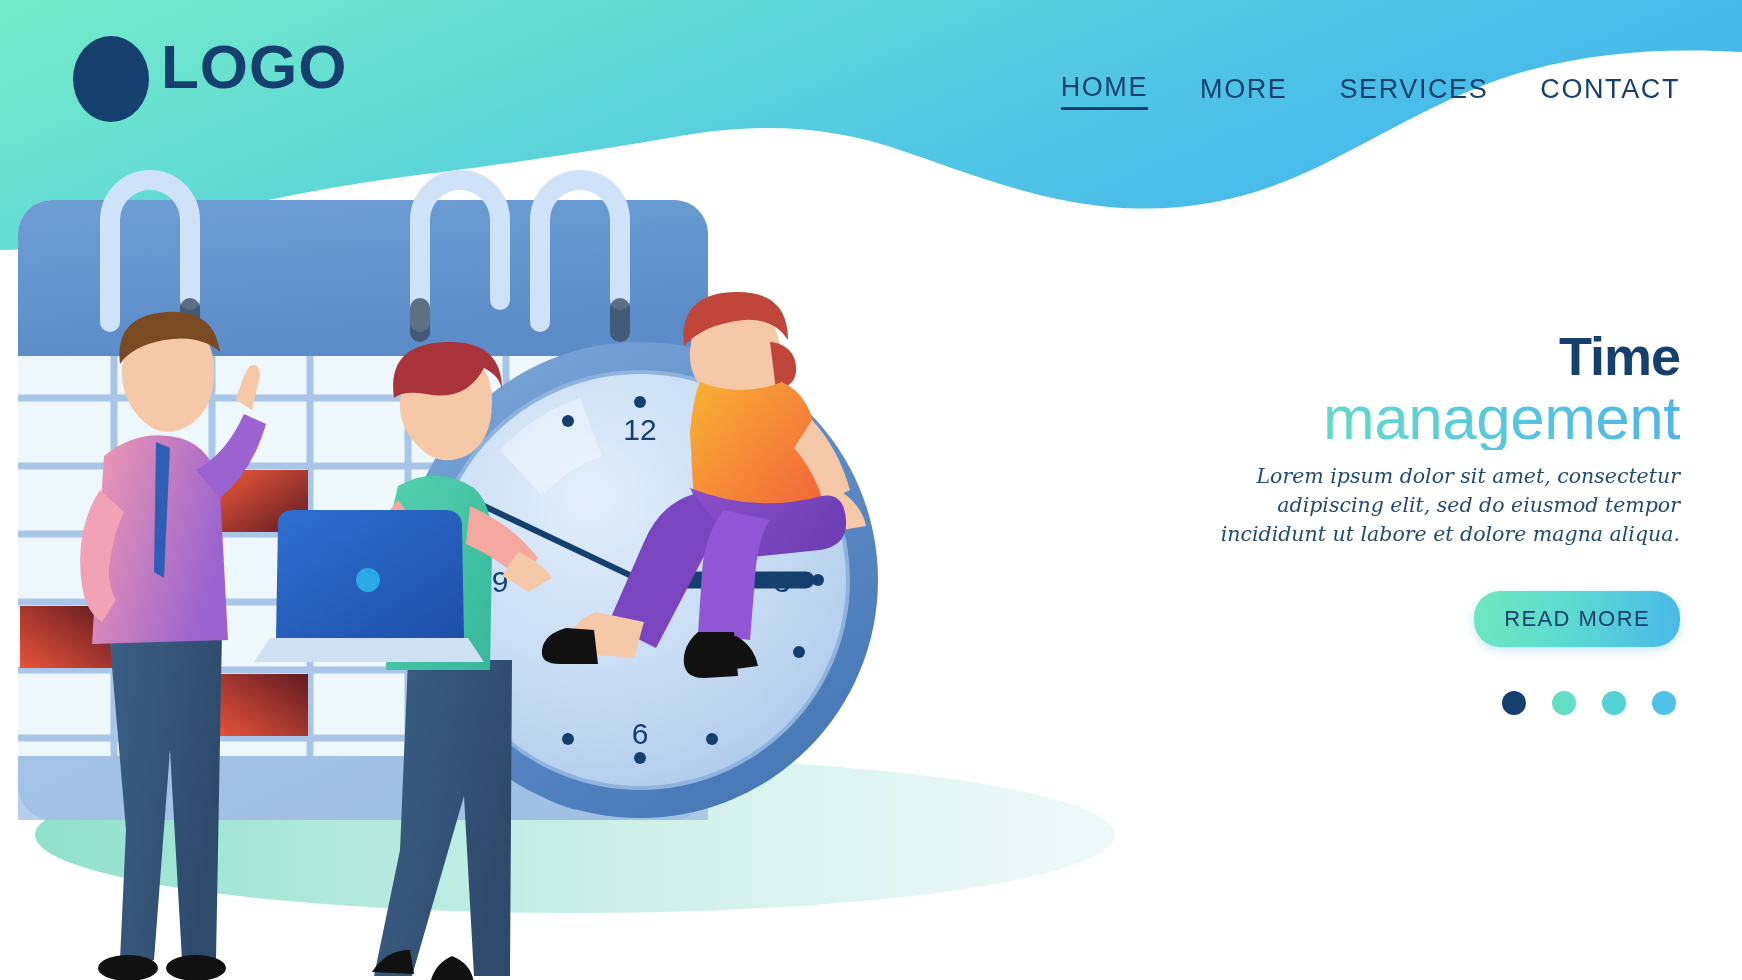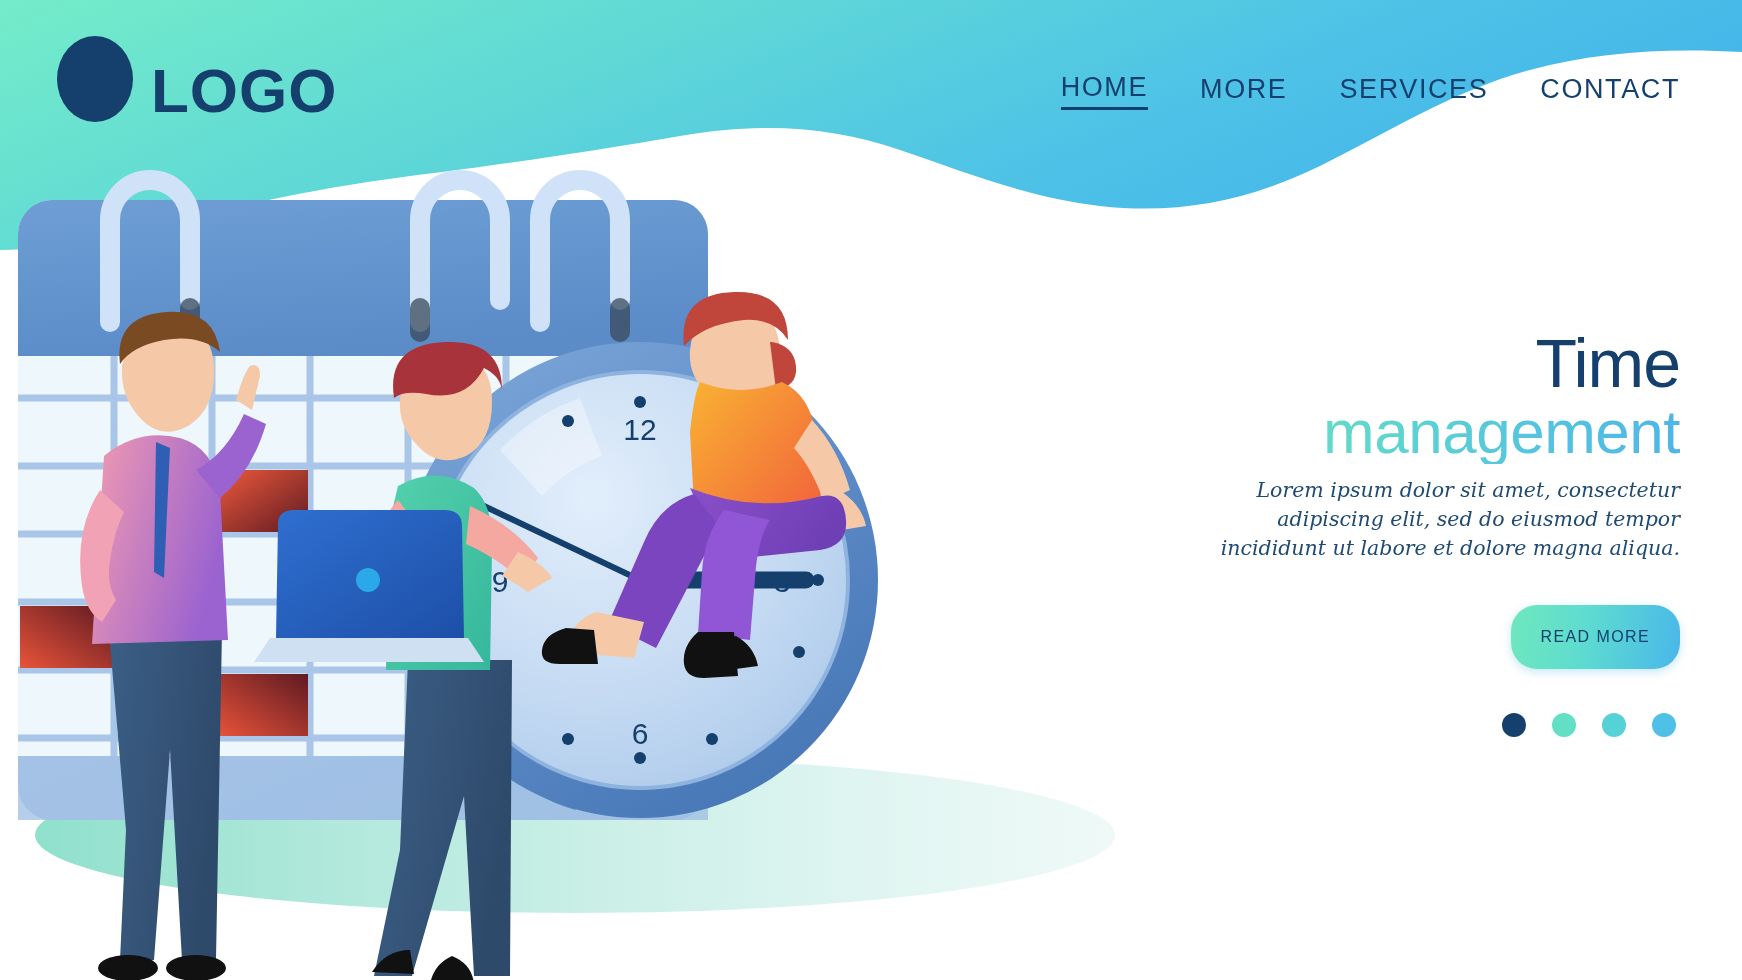--- a/index.html
+++ b/index.html
@@ -8,47 +8,47 @@
     background:#ffffff;
     font-family:"Liberation Sans", sans-serif;
     overflow:hidden;
     position:relative;
   }
   .stage{position:absolute;inset:0;width:1742px;height:980px;overflow:hidden;background:#fff;}
 
   
   .header-wave{position:absolute;left:0;top:0;width:1742px;height:260px;z-index:1;}
 
-  .brand{position:absolute;left:57px;top:36px;display:flex;align-items:flex-end;gap:18px;z-index:6;}
+  .brand{position:absolute;left:73px;top:36px;display:flex;align-items:flex-start;gap:12px;z-index:6;}
   .brand-dot{width:76px;height:86px;border-radius:50%;background:#15406e;}
   .brand-text{font-size:62px;font-weight:bold;color:#15406e;letter-spacing:1px;line-height:1;}
 
   .nav{position:absolute;right:62px;top:72px;display:flex;align-items:center;gap:52px;z-index:6;}
   .nav-item{font-size:27px;letter-spacing:1.6px;color:#15406e;font-weight:500;padding-bottom:4px;cursor:pointer;}
   .nav-item.active{border-bottom:3px solid #15406e;}
 
   
   .illustration{position:absolute;left:0;top:150px;width:1180px;height:830px;z-index:3;}
 
   
   .hero{position:absolute;right:62px;top:330px;width:470px;text-align:right;z-index:7;}
-  .hero-title{font-size:68px;font-weight:normal;color:#15406e;line-height:0.98;letter-spacing:-1px;}
+  .hero-title{font-size:54px;font-weight:bold;color:#15406e;line-height:0.98;letter-spacing:-1px;}
   .hero-sub{
     font-size:62px;font-weight:400;line-height:1.05;letter-spacing:-0.5px;margin-top:2px;
     background:linear-gradient(90deg,#6fe0b8 0%,#5fd6cf 35%,#55c3e0 70%,#4fb6e8 100%);
     -webkit-background-clip:text;background-clip:text;color:transparent;
   }
   .hero-body{
     margin-top:12px;font-size:20.5px;line-height:1.42;color:#1f4a72;
     font-family:"DejaVu Serif", serif;font-style:italic;
   }
   .read-more{
-    display:inline-block;margin-top:42px;padding:23px 30px;border-radius:26px;
+    display:inline-block;margin-top:42px;padding:15px 30px;border-radius:26px;
     background:linear-gradient(100deg,#6fe8bd 0%,#5ddbd0 45%,#49b7ea 100%);
-    color:#15406e;font-size:16px;letter-spacing:1.4px;font-weight:500;cursor:pointer;
+    color:#15406e;font-size:22px;letter-spacing:1.4px;font-weight:500;cursor:pointer;
     box-shadow:0 3px 10px rgba(70,180,220,.30);
   }
   .dots{margin-top:44px;display:flex;justify-content:flex-end;gap:26px;padding-right:4px;}
   .dot{width:24px;height:24px;border-radius:50%;cursor:pointer;}
   .dot.active{background:#15406e;}
 </style>
 </head>
 <body>
 
 <div class="stage">

